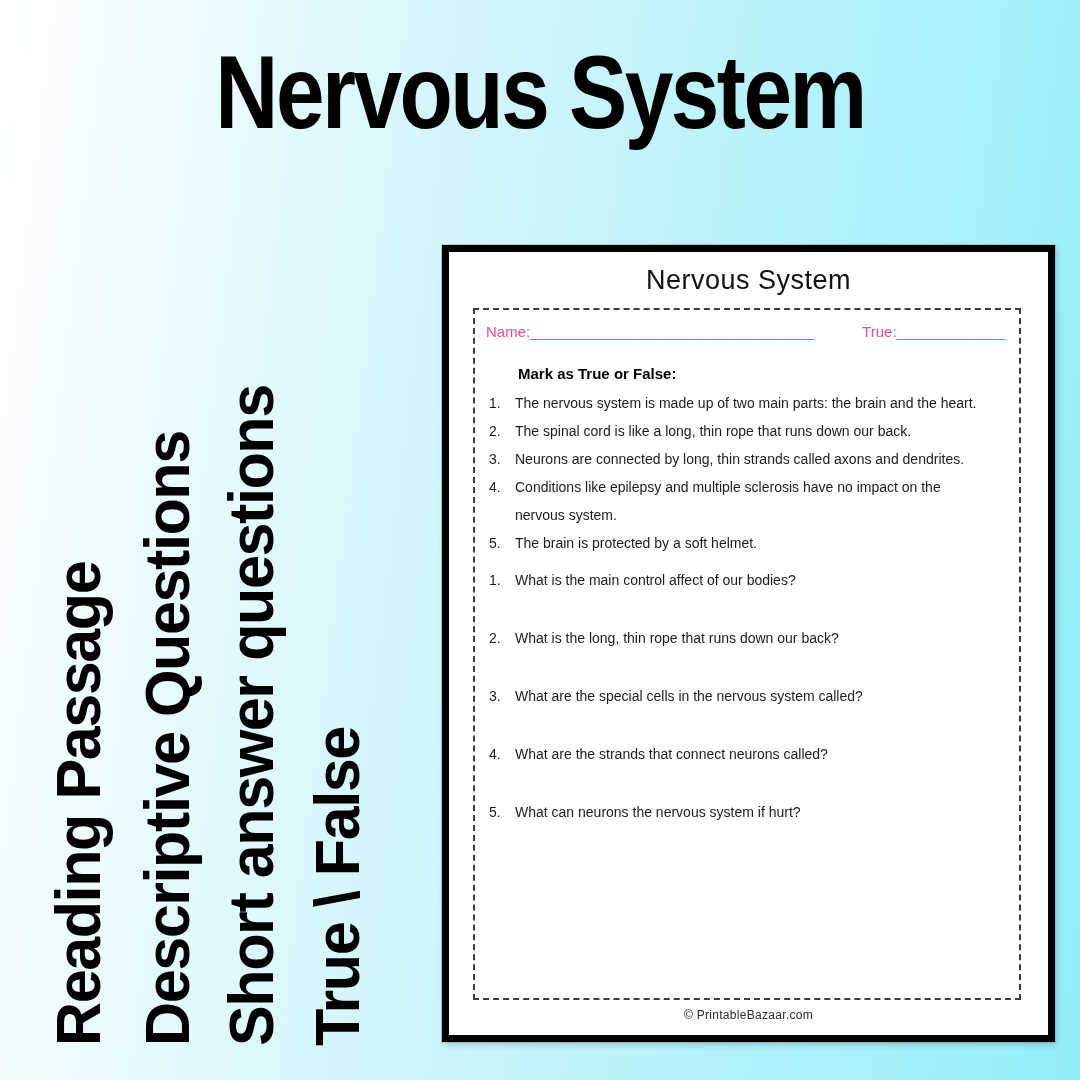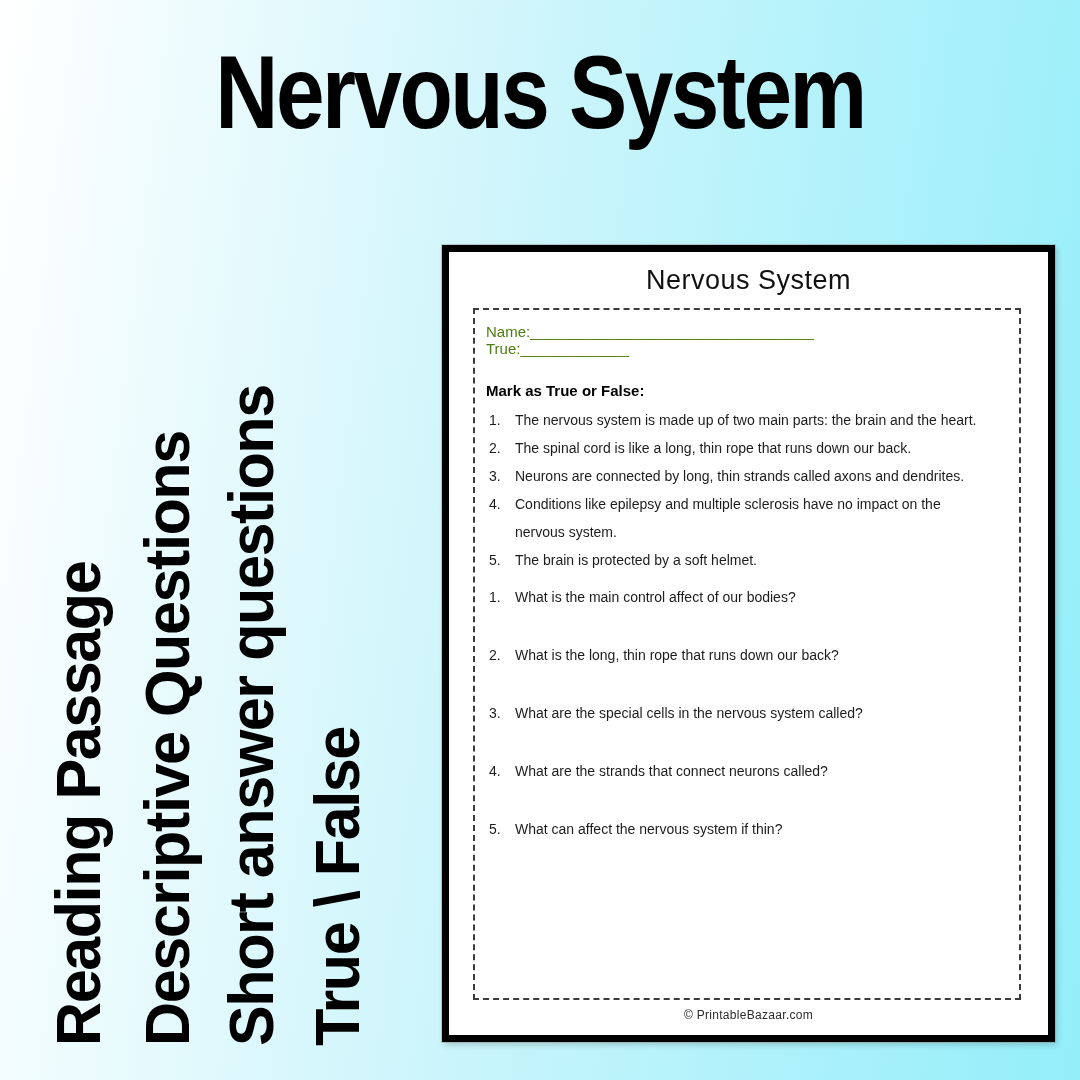--- a/index.html
+++ b/index.html
@@ -86,31 +86,31 @@
     border: 2px dashed #3c3c3c;
     padding: 13px 12px 0 11px;
     font-size: 14px;
     color: #1c1c1c;
   }
   .name-row {
     display: flex;
     justify-content: space-between;
     align-items: baseline;
     font-size: 15px;
-    color: #4d7c0f;
+    color: #ec4899;
     padding-right: 2px;
-    flex-direction: column;
   }
   .name-group, .date-group { white-space: nowrap; }
   .uline { letter-spacing: 0; }
   .section-heading {
     font-weight: 700;
     font-size: 15px;
     color: #000;
     margin-top: 25px;
+    margin-left: 32px;
   }
   .section-heading.sa { margin-top: 93px; }
   .list { margin-top: 7px; }
   .item {
     display: flex;
     align-items: flex-start;
   }
   .tf-list .item { line-height: 28px; }
   .item .num {
     width: 29px;
@@ -204,21 +204,21 @@
         <div class="item">
           <span class="num">3.</span>
           <span class="txt">What are the special cells in the nervous system called?</span>
         </div>
         <div class="item">
           <span class="num">4.</span>
           <span class="txt">What are the strands that connect neurons called?</span>
         </div>
         <div class="item">
           <span class="num">5.</span>
-          <span class="txt">What can affect the nervous system if thin?</span>
+          <span class="txt">What can neurons the nervous system if hurt?</span>
         </div>
       </div>
 
     </div>
 
     <div class="footer">© PrintableBazaar.com</div>
 
   </div>
 
 </div>

